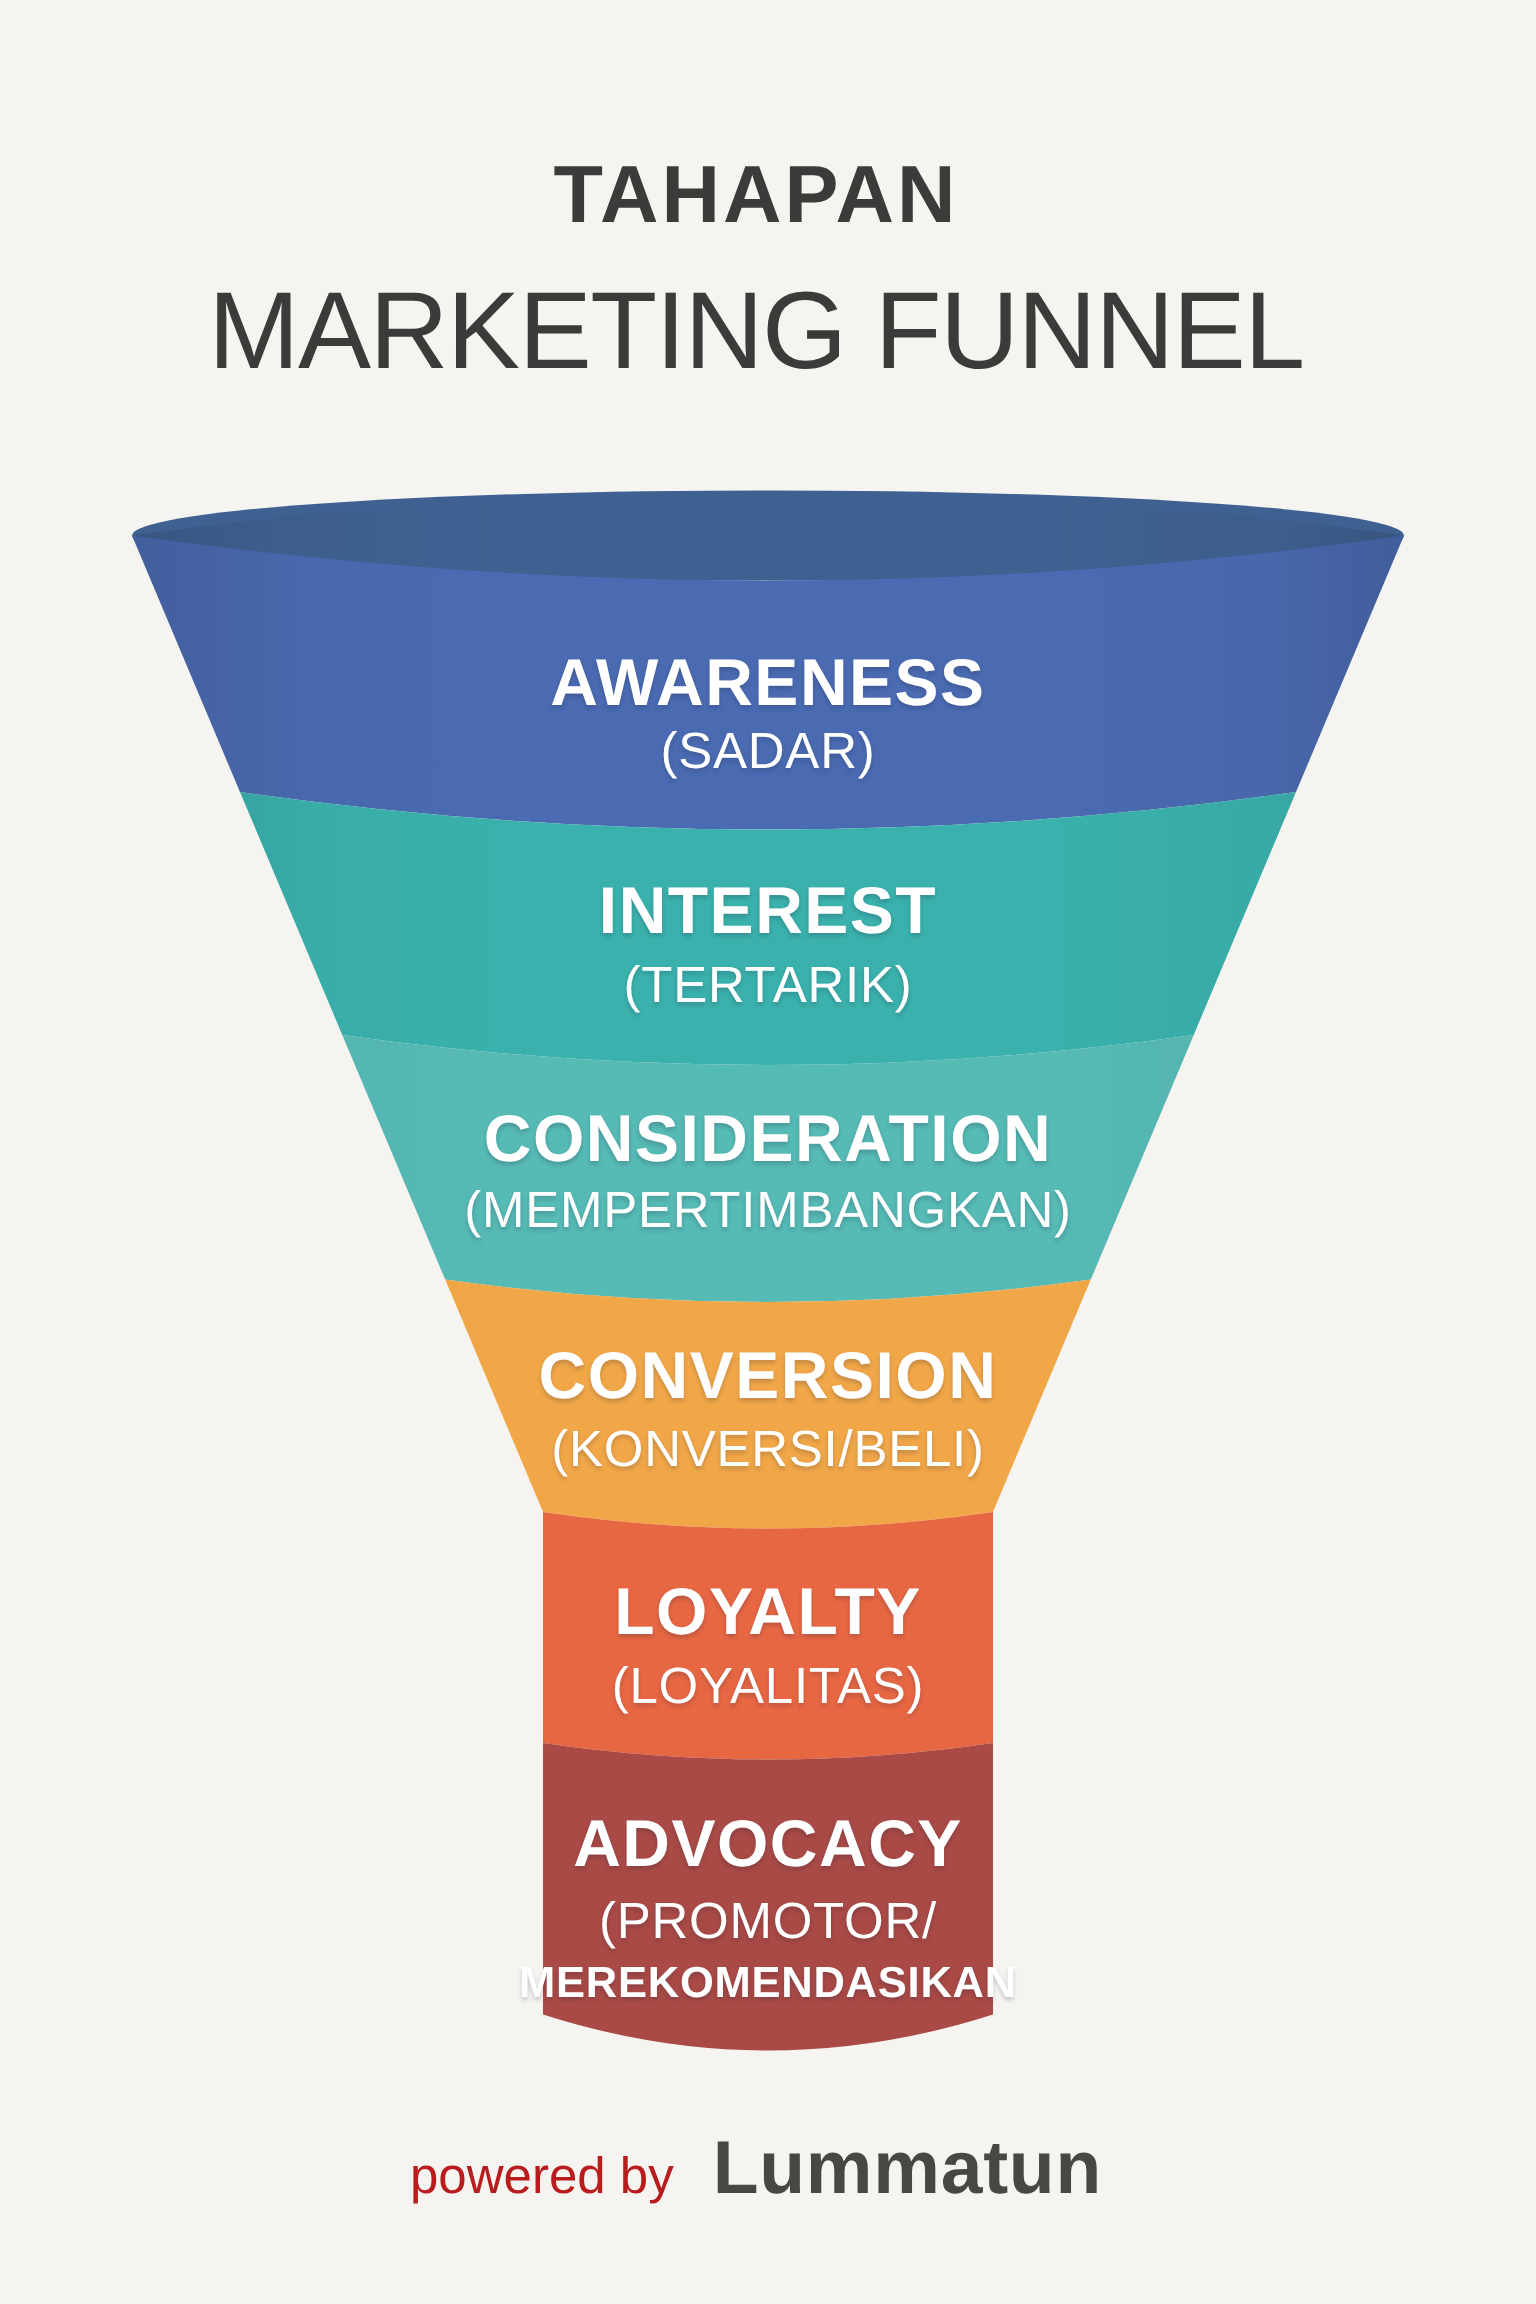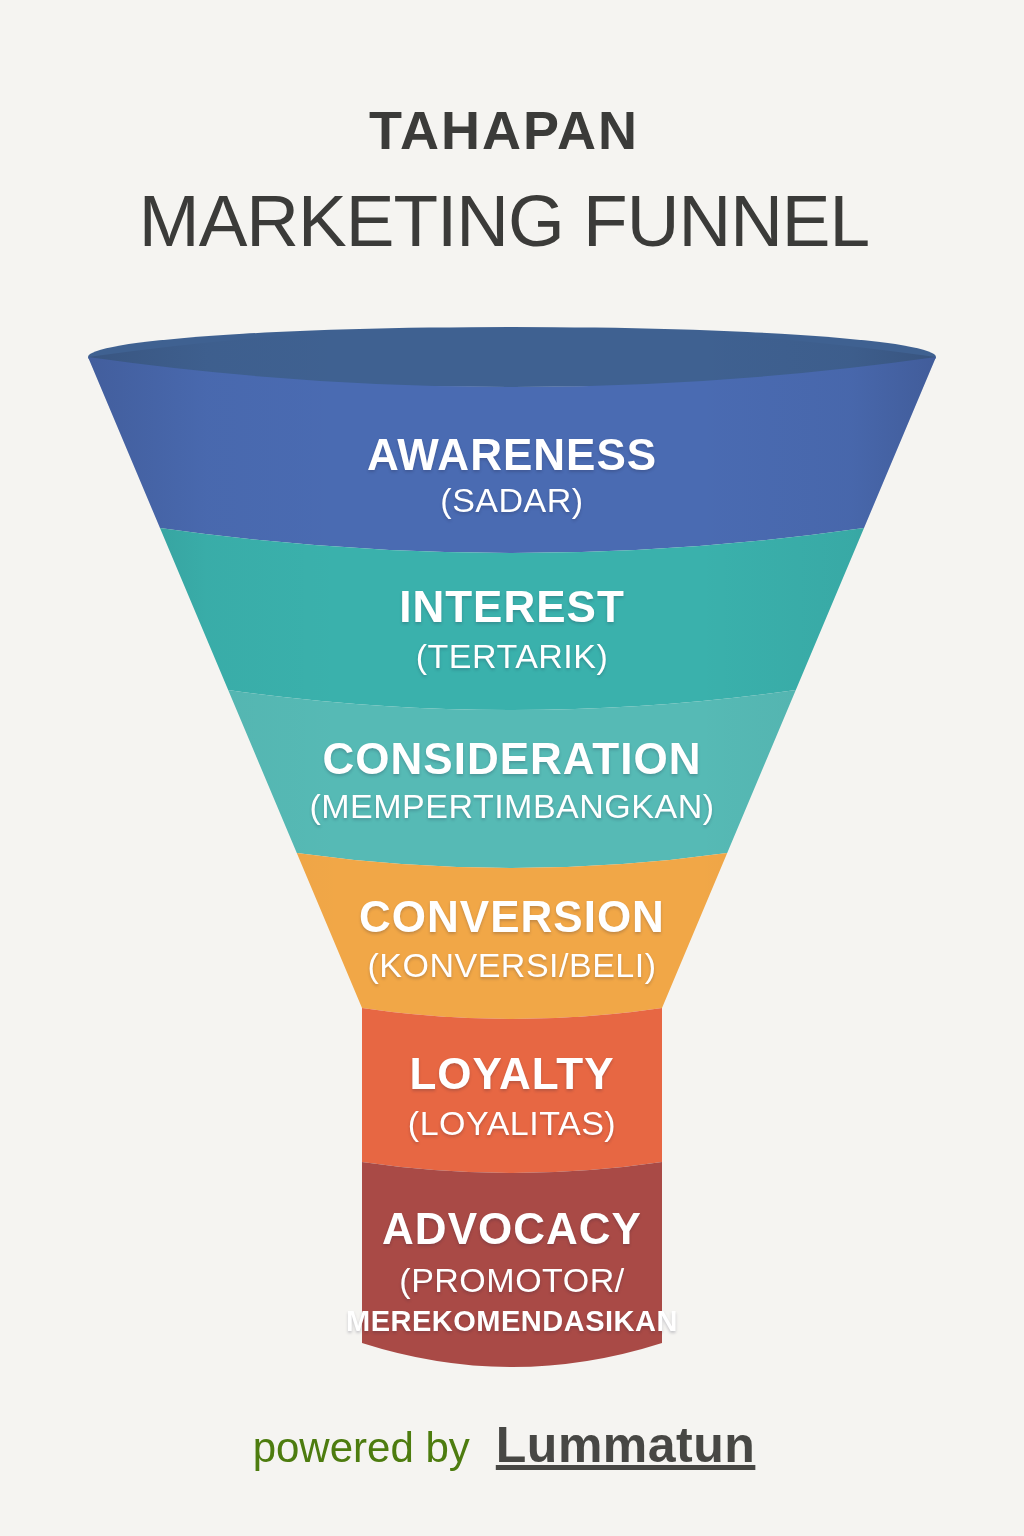--- a/index.html
+++ b/index.html
@@ -43,22 +43,22 @@
     font-family: "Liberation Sans", sans-serif;
     font-size: 29px; font-weight: 700; letter-spacing: 0.5px;
     fill: #ffffff;
     text-shadow: 0 2px 3px rgba(30,30,60,0.22);
   }
   .footer {
     position: absolute; top: 1420px; left: 0; right: 0;
     display: flex; justify-content: center; align-items: baseline;
     gap: 26px;
   }
-  .powered { font-size: 42px; color: #4d7c0f; line-height: 1; }
-  .brand   { font-size: 50px; color: #474744; font-weight: 600; letter-spacing: 0.5px; line-height: 1; text-decoration: underline; }
+  .powered { font-size: 34px; color: #b91c1c; line-height: 1; }
+  .brand   { font-size: 50px; color: #474744; font-weight: 600; letter-spacing: 0.5px; line-height: 1; }
 </style>
 </head>
 <body>
 
 <div class="canvas">
 
   <div class="title-sub">TAHAPAN</div>
   <div class="title-main">MARKETING FUNNEL</div>
 
   <svg class="funnel" width="1024" height="1536" viewBox="0 0 1024 1536">

